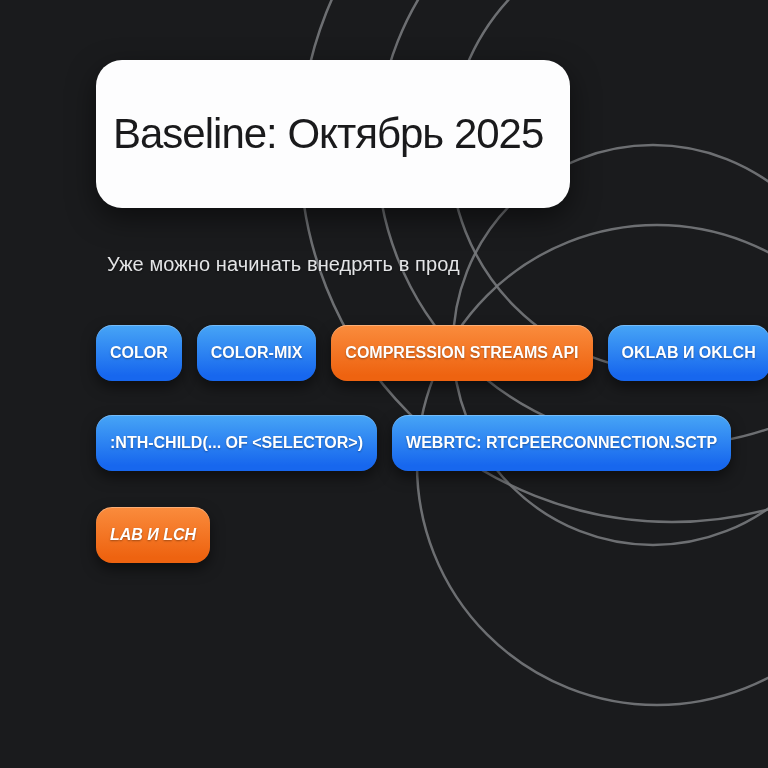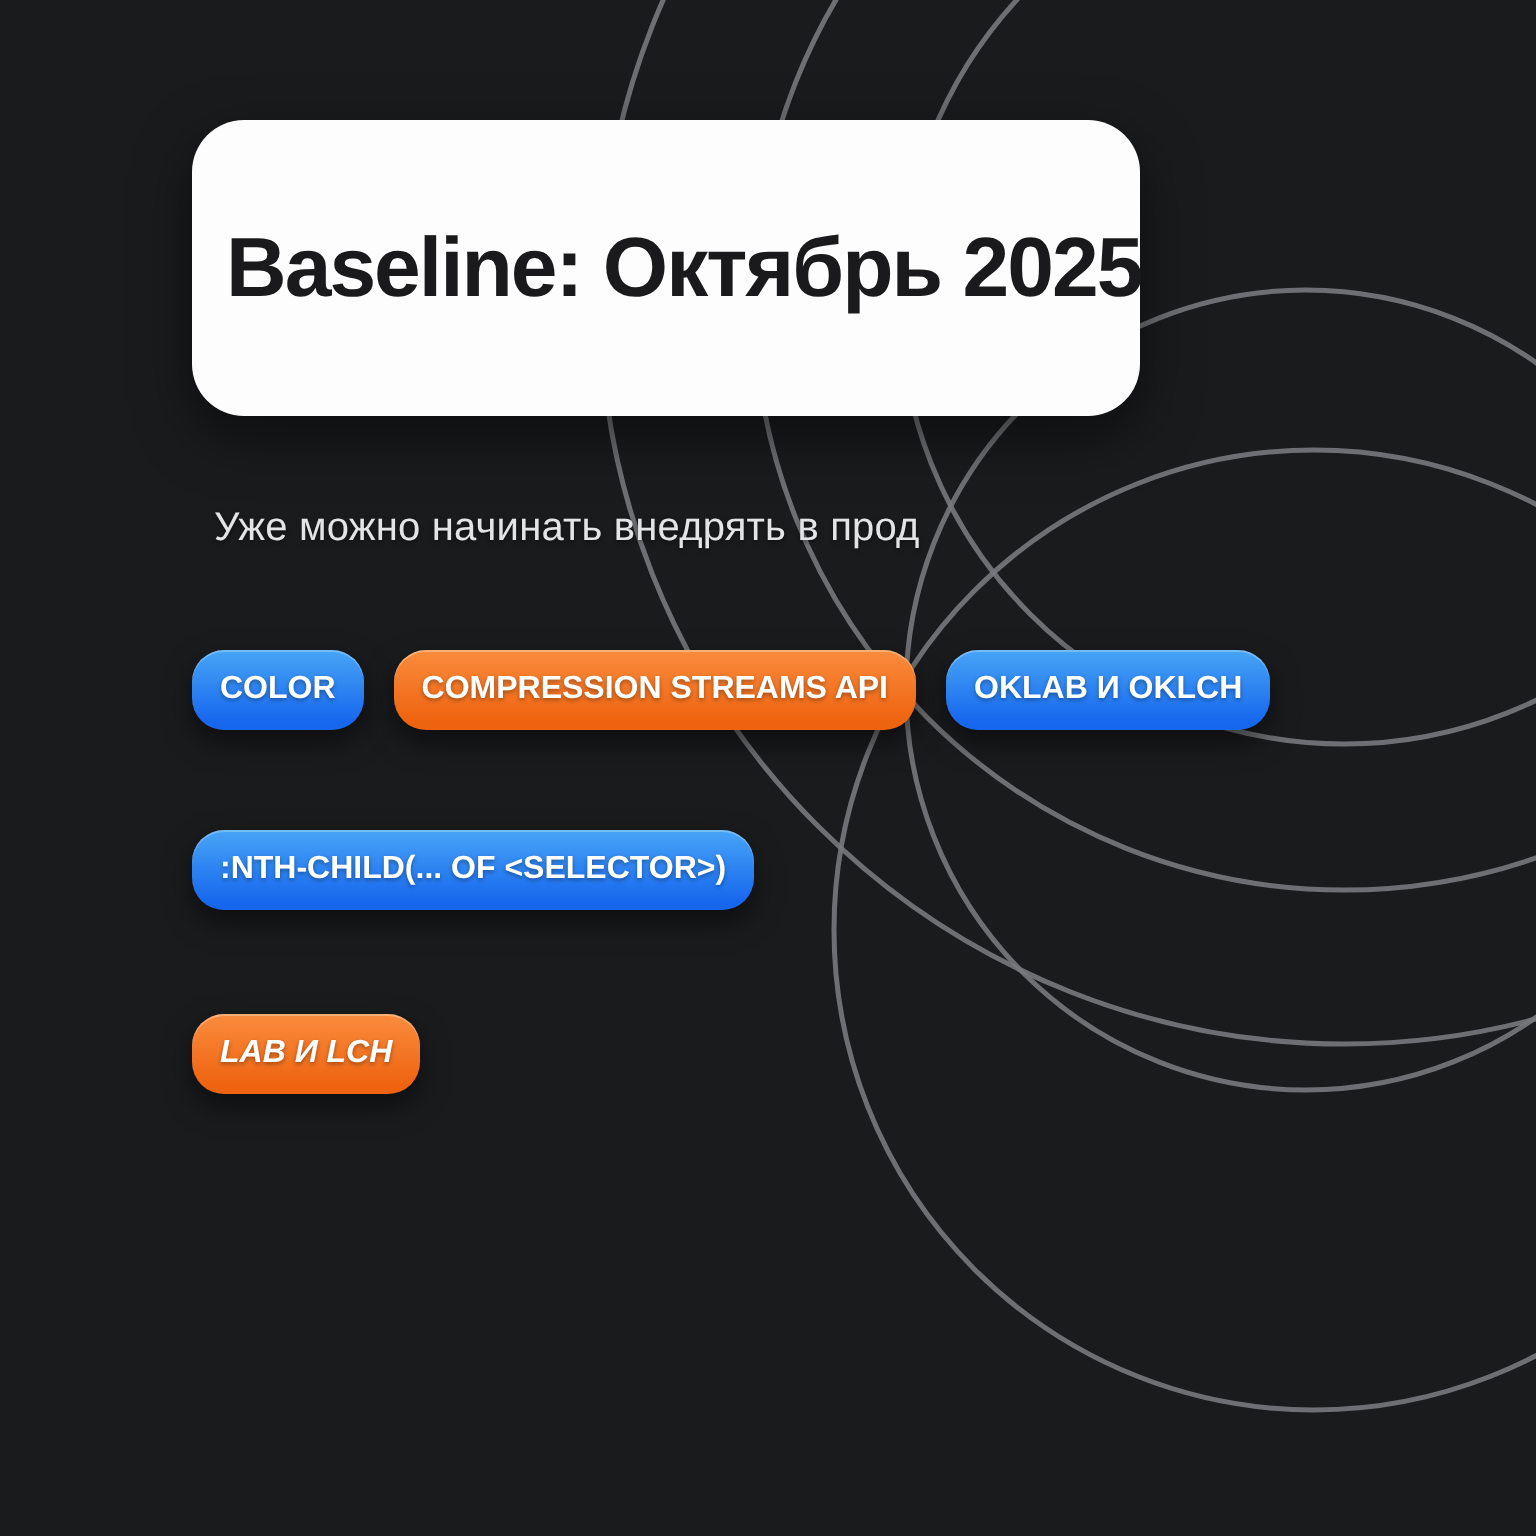--- a/index.html
+++ b/index.html
@@ -28,21 +28,21 @@
     border-radius: 26px;
     box-shadow: 0 10px 28px rgba(0,0,0,0.5);
     display: flex;
     align-items: center;
     padding: 0 17px;
     box-sizing: border-box;
   }
   .title-card h1 {
     margin: 0;
     font-size: 42px;
-    font-weight: 700;
+    font-weight: 400;
     letter-spacing: -1px;
     color: #1a1a1c;
     white-space: nowrap;
   }
   .subtitle {
     position: absolute;
     left: 107px; top: 253px;
     margin: 0;
     font-size: 20px;
     font-weight: 400;
@@ -55,21 +55,21 @@
   .badge-row {
     position: absolute;
     left: 96px;
     display: flex;
     gap: 15px;
   }
   .badge-row.row-0 { top: 325px; }
   .badge-row.row-1 { top: 415px; }
   .badge-row.row-2 { top: 507px; font-style: italic; }
   .badge {
-    height: 40px;
+    height: 56px;
     border-radius: 16px;
     display: flex;
     align-items: center;
     padding: 0 14px;
     font-size: 16px;
     font-weight: 700;
     letter-spacing: 0;
     color: #ffffff;
     white-space: nowrap;
     text-shadow: 0 1px 2px rgba(0,0,0,0.35);
@@ -98,31 +98,37 @@
 <div class="title-card">
   <h1>Baseline: Октябрь 2025</h1>
 </div>
 
 <p class="subtitle">Уже можно начинать внедрять в прод</p>
 
 <div class="badge-row row-0">
   <div class="badge blue">
     <span>COLOR</span>
   </div>
+  <div class="badge blue">
+    <span>COLOR-MIX</span>
+  </div>
   <div class="badge orange">
     <span>COMPRESSION STREAMS API</span>
   </div>
   <div class="badge blue">
     <span>OKLAB И OKLCH</span>
   </div>
 </div>
 
 <div class="badge-row row-1">
   <div class="badge blue">
     <span>:NTH-CHILD(... OF &lt;SELECTOR&gt;)</span>
   </div>
+  <div class="badge blue">
+    <span>WEBRTC: RTCPEERCONNECTION.SCTP</span>
+  </div>
 </div>
 
 <div class="badge-row row-2">
   <div class="badge orange">
     <span>LAB И LCH</span>
   </div>
 </div>
 
 </body></html>

